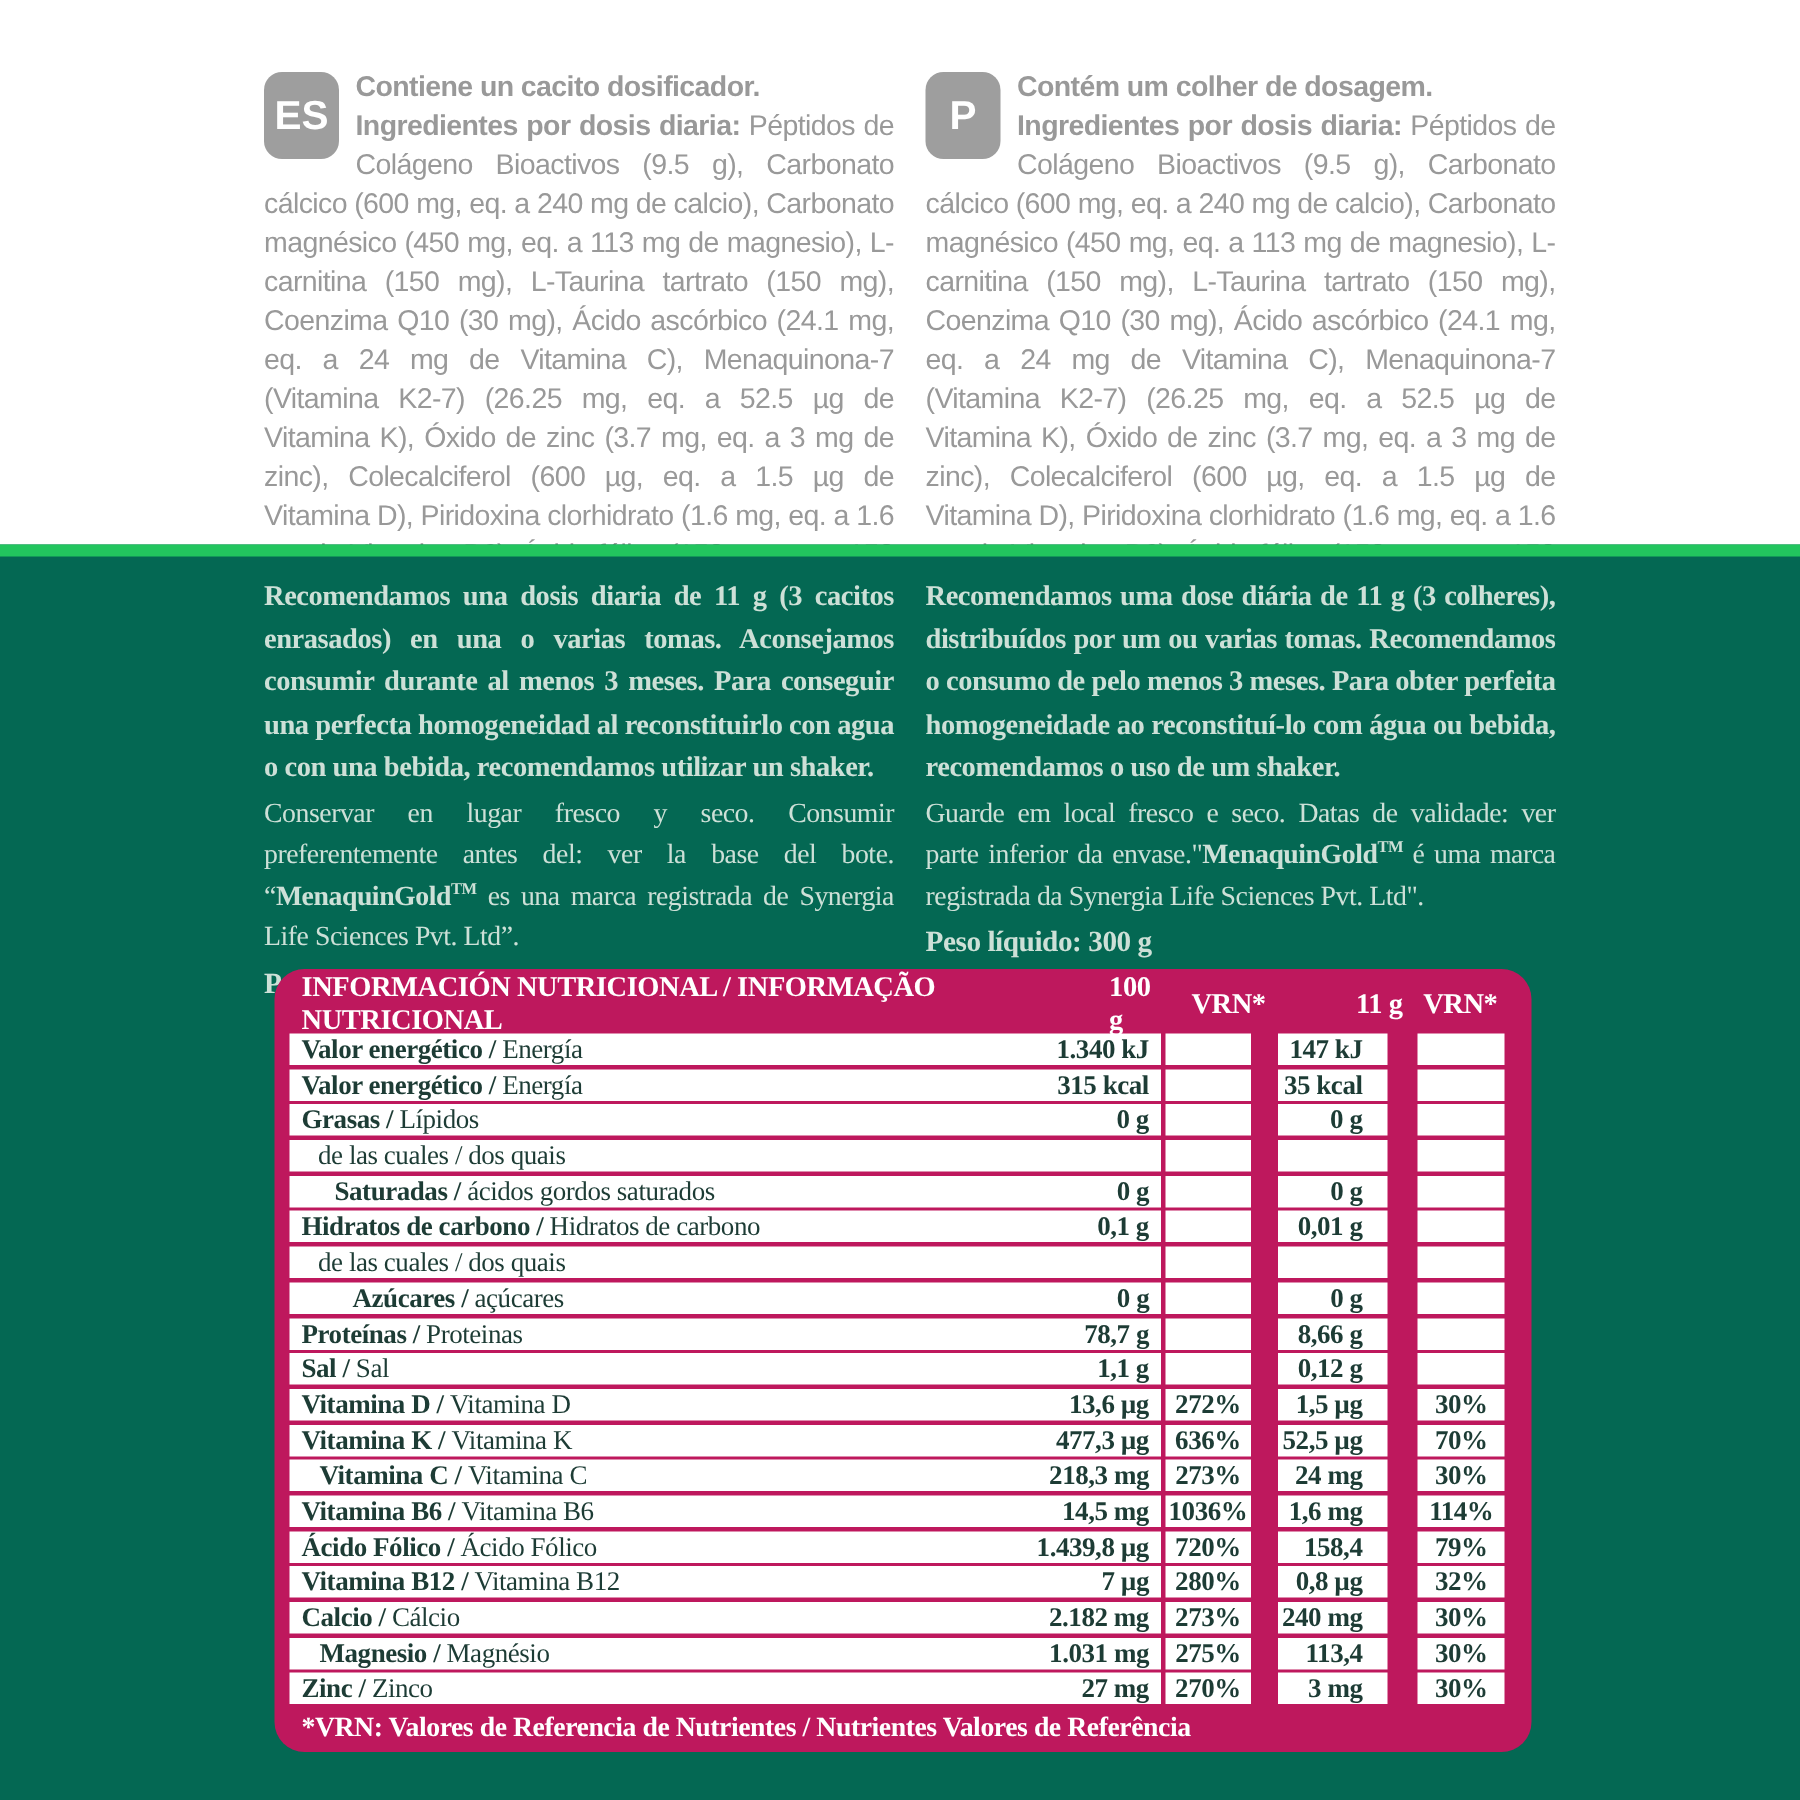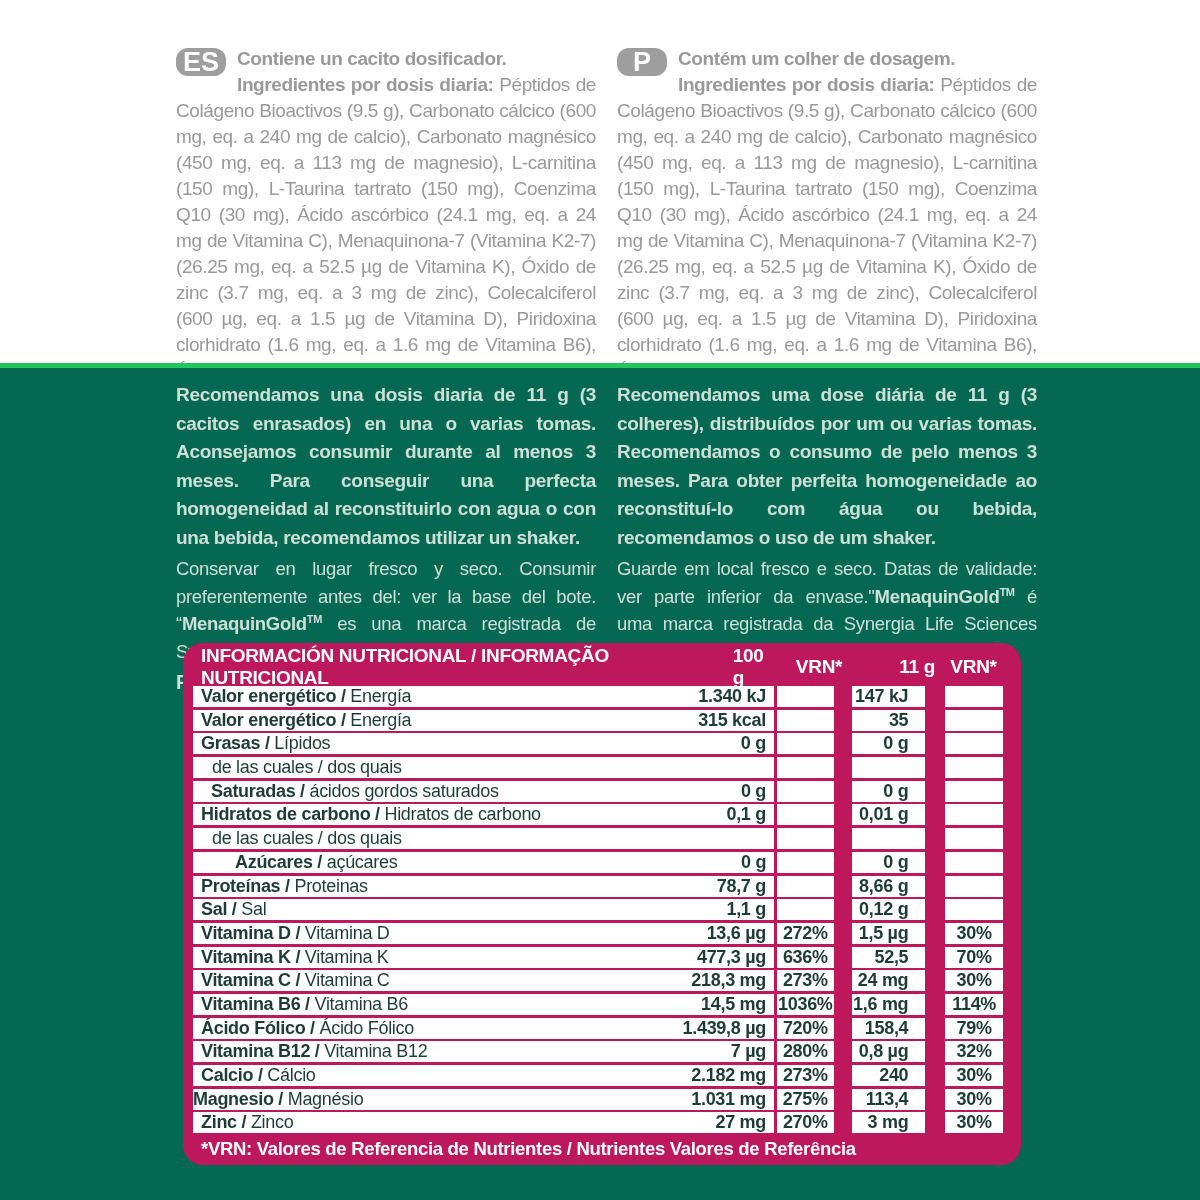--- a/index.html
+++ b/index.html
@@ -9,31 +9,31 @@
   }
   
   .ing-col{
     position:absolute;top:46px;width:420px;
     color:#999999;font-size:19px;line-height:26px;
     letter-spacing:-0.4px;text-align:justify;
   }
   .ing-col.left{left:176px;}
   .ing-col.right{left:617px;}
   .lang-badge{
-    float:left;width:50px;height:28px;margin:2px 11px 4px 0;
+    float:left;width:50px;height:58px;margin:2px 11px 4px 0;
     background:#9e9e9e;border-radius:12px;
     color:#ffffff;font-weight:bold;font-size:27px;
     display:flex;align-items:center;justify-content:center;
     letter-spacing:0;
   }
   .b{font-weight:bold;}
   
   .green-band{
     position:absolute;left:0;top:363px;width:1200px;height:837px;
-    background:#046853;border-top:5px solid #22c55e;box-sizing:border-box;
+    background:#046853;border-top:8px solid #22c55e;box-sizing:border-box;font-family:Liberation Serif, serif;
   }
   .rec-col{
     position:absolute;top:13px;width:420px;color:#cde0d7;
     text-align:justify;letter-spacing:-0.3px;
   }
   .rec-col.left{left:176px;}
   .rec-col.right{left:617px;}
   .rec-bold{font-weight:bold;font-size:19px;line-height:28.5px;}
   .rec-reg{font-size:18.5px;line-height:27.5px;margin-top:3px;}
   .weight{font-weight:bold;font-size:19.5px;margin-top:6px;text-align:left;}
@@ -138,21 +138,21 @@
         <div class="trow">
           <div class="cell cell-a" style="padding-left: 19px;">
             <span><span class="lbl-reg">de las cuales / </span><span class="lbl-reg">dos quais</span></span>
             <span class="val"></span>
           </div>
           <div class="cell cell-b"></div>
           <div class="cell cell-c"></div>
           <div class="cell cell-d"></div>
         </div>
         <div class="trow">
-          <div class="cell cell-a" style="padding-left: 18px; justify-content: space-between;">
+          <div class="cell cell-a" style="padding-left: 30px; justify-content: space-between;">
             <span><span class="lbl-bold">Saturadas / </span><span class="lbl-reg">ácidos gordos saturados</span></span>
             <span class="val">0 g</span>
           </div>
           <div class="cell cell-b"></div>
           <div class="cell cell-c">0 g</div>
           <div class="cell cell-d"></div>
         </div>
         <div class="trow">
           <div class="cell cell-a" style="padding-left: 8px;">
             <span><span class="lbl-bold">Hidratos de carbono / </span><span class="lbl-reg">Hidratos de carbono</span></span>
@@ -210,21 +210,21 @@
         <div class="trow">
           <div class="cell cell-a" style="padding-left: 8px;">
             <span><span class="lbl-bold">Vitamina K / </span><span class="lbl-reg">Vitamina K</span></span>
             <span class="val">477,3 µg</span>
           </div>
           <div class="cell cell-b">636%</div>
           <div class="cell cell-c">52,5 µg</div>
           <div class="cell cell-d">70%</div>
         </div>
         <div class="trow">
-          <div class="cell cell-a" style="padding-left: 8px; gap: 11px;">
+          <div class="cell cell-a" style="padding-left: 20px; gap: 11px;">
             <span><span class="lbl-bold">Vitamina C / </span><span class="lbl-reg">Vitamina C</span></span>
             <span class="val">218,3 mg</span>
           </div>
           <div class="cell cell-b">273%</div>
           <div class="cell cell-c">24 mg</div>
           <div class="cell cell-d">30%</div>
         </div>
         <div class="trow">
           <div class="cell cell-a" style="padding-left: 8px;">
             <span><span class="lbl-bold">Vitamina B6 / </span><span class="lbl-reg">Vitamina B6</span></span>
@@ -255,21 +255,21 @@
         <div class="trow">
           <div class="cell cell-a" style="padding-left: 8px;">
             <span><span class="lbl-bold">Calcio / </span><span class="lbl-reg">Cálcio</span></span>
             <span class="val">2.182 mg</span>
           </div>
           <div class="cell cell-b">273%</div>
           <div class="cell cell-c">240 mg</div>
           <div class="cell cell-d">30%</div>
         </div>
         <div class="trow">
-          <div class="cell cell-a" style="padding-left: 0;">
+          <div class="cell cell-a" style="padding-left: 20px;">
             <span><span class="lbl-bold">Magnesio / </span><span class="lbl-reg">Magnésio</span></span>
             <span class="val">1.031 mg</span>
           </div>
           <div class="cell cell-b">275%</div>
           <div class="cell cell-c">113,4 mg</div>
           <div class="cell cell-d">30%</div>
         </div>
         <div class="trow">
           <div class="cell cell-a" style="padding-left: 8px;">
             <span><span class="lbl-bold">Zinc / </span><span class="lbl-reg">Zinco</span></span>

